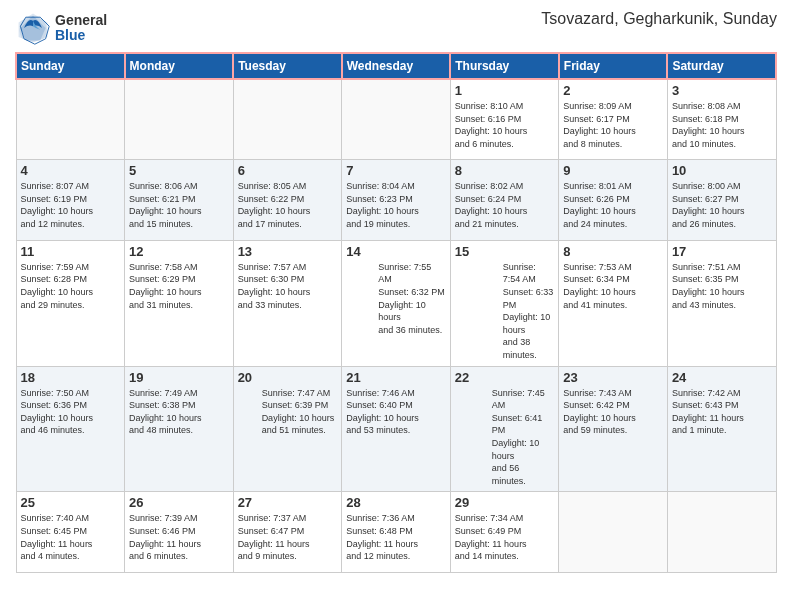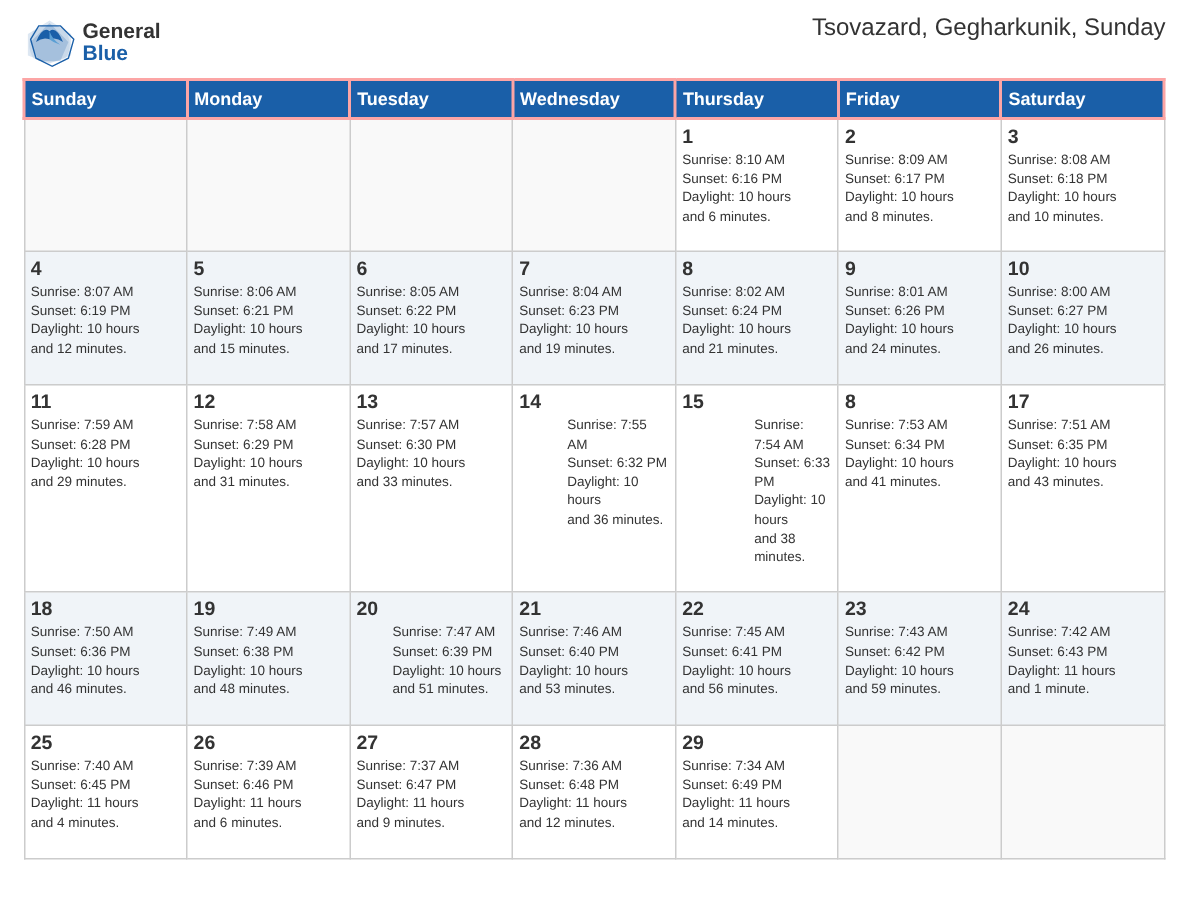--- a/index.html
+++ b/index.html
@@ -287,21 +287,21 @@
           </td>
           <td>
             <span class="day-number">21</span>
             <div class="day-info" style="white-space: pre-line;">Sunrise: 7:46 AM
 Sunset: 6:40 PM
 Daylight: 10 hours
 and 53 minutes.</div>
           </td>
           <td>
             <span class="day-number">22</span>
-            <div class="day-info" style="white-space: pre-line;">Sunrise: 7:45 AM
+            <div class="day-info" style="white-space: pre-line; margin-left: 37px;">Sunrise: 7:45 AM
 Sunset: 6:41 PM
 Daylight: 10 hours
 and 56 minutes.</div>
           </td>
           <td>
             <span class="day-number">23</span>
             <div class="day-info" style="white-space: pre-line;">Sunrise: 7:43 AM
 Sunset: 6:42 PM
 Daylight: 10 hours
 and 59 minutes.</div>

